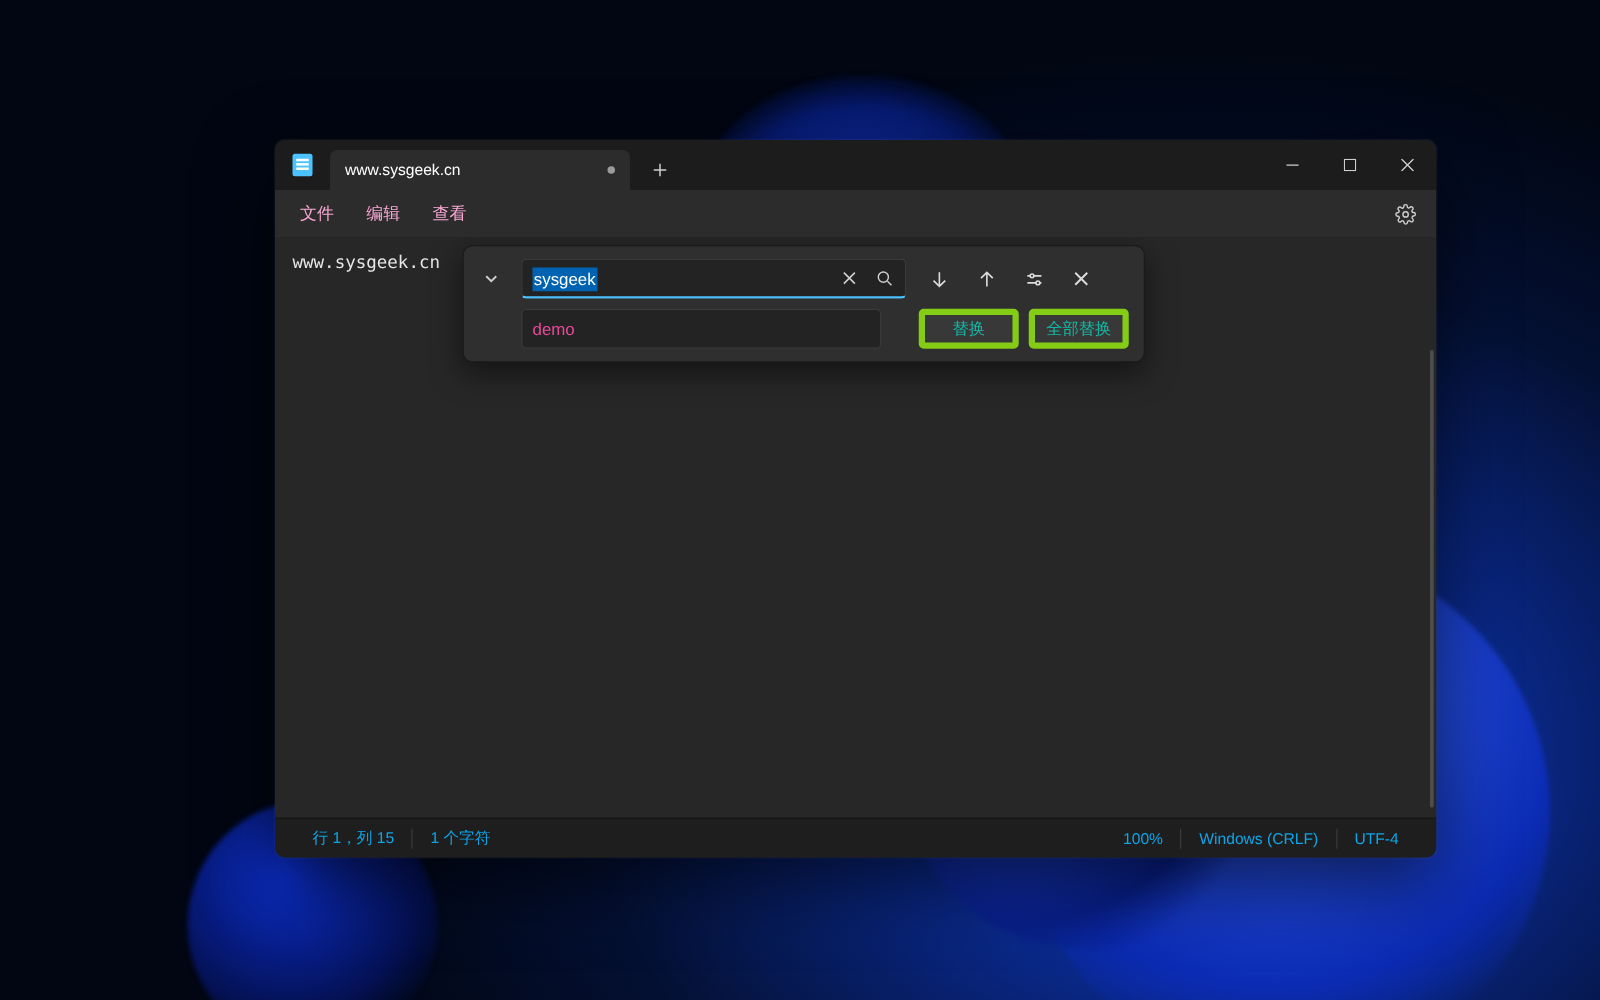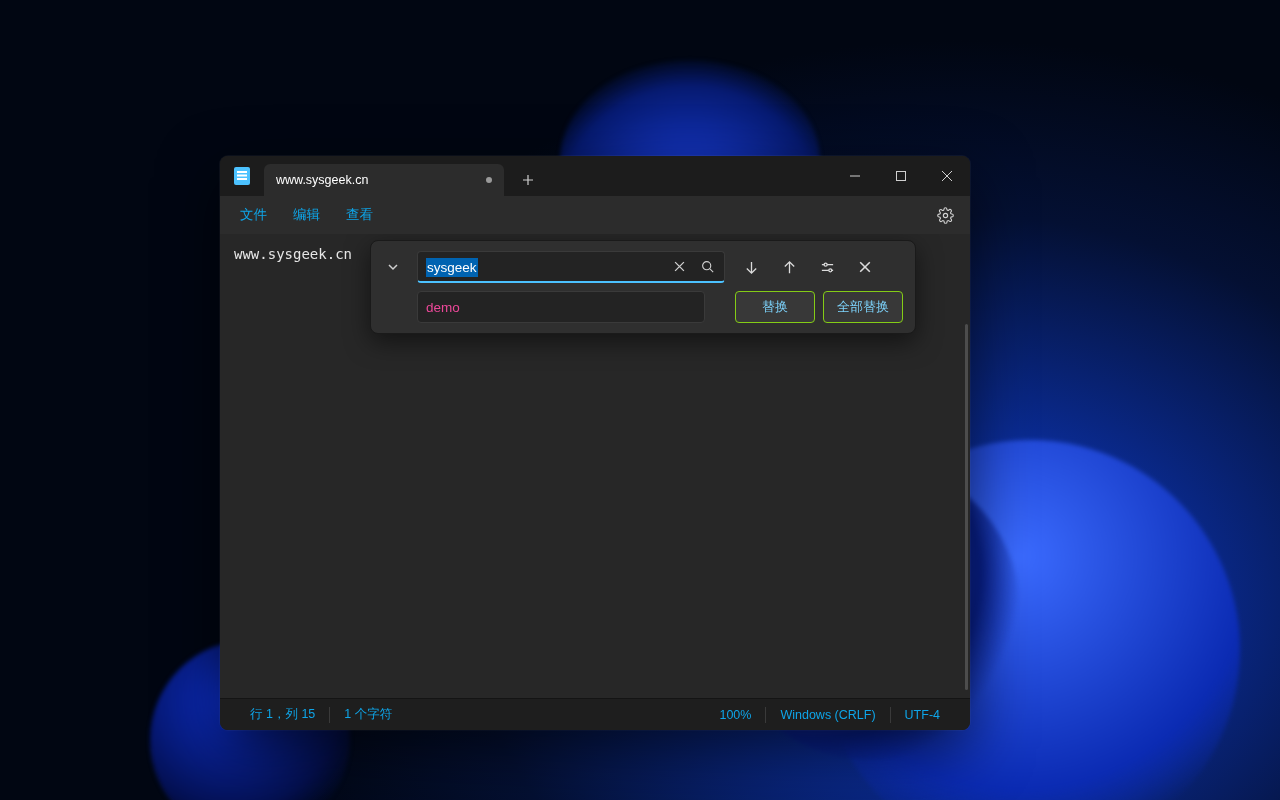--- a/index.html
+++ b/index.html
@@ -15,28 +15,27 @@
   filter: blur(2px);
 }
 .p1 { width: 420px; height: 420px; right: 40px; bottom: -60px; background: radial-gradient(circle at 40% 30%, #3b6bff, #0b2bb3 60%, transparent 75%); transform: rotate(20deg); }
 .p2 { width: 300px; height: 300px; right: 260px; bottom: 40px; background: radial-gradient(circle at 40% 30%, #2a57ff, #081f8a 60%, transparent 75%); transform: rotate(-30deg); }
 .p3 { width: 260px; height: 200px; left: 560px; top: 60px; background: radial-gradient(circle at 50% 80%, #1f49ff, #061a70 65%, transparent 80%); border-radius: 50% 50% 45% 45%; }
 .p4 { width: 200px; height: 200px; left: 150px; bottom: -40px; background: radial-gradient(circle at 40% 30%, #0c2fcf, #041050 60%, transparent 78%); }
 
 .window {
   position: absolute;
   left: 220px; top: 112px;
-  width: 750px; height: 574px;
+  width: 929px; height: 574px;
   background: #202020;
   border-radius: 8px;
   box-shadow: 0 20px 60px rgba(0,0,0,0.6), 0 0 0 1px rgba(255,255,255,0.05);
   display: flex; flex-direction: column;
   overflow: hidden;
   color: #fff;
-  margin-top: 44px;
 }
 
 .titlebar {
   height: 40px;
   display: flex; align-items: center;
   background: #1c1c1c;
 }
 .app-icon {
   width: 44px; display: flex; align-items: center; justify-content: center;
 }
@@ -67,21 +66,21 @@
 .titlebar-spacer { flex: 1; }
 .win-controls { display: flex; }
 .win-btn { width: 46px; height: 40px; display: flex; align-items: center; justify-content: center; color: #cfcfcf; }
 .win-btn svg { width: 10px; height: 10px; stroke: currentColor; stroke-width: 1; fill: none; }
 
 .menubar {
   height: 38px; background: #2c2c2c;
   display: flex; align-items: center; padding: 0 10px; gap: 6px;
   font-size: 13.5px;
 }
-.menu-item { padding: 4px 10px; border-radius: 4px; color: #0ea5e9; }
+.menu-item { padding: 4px 10px; border-radius: 4px; color: #f9a8d4; }
 .menubar-spacer { flex: 1; }
 .settings-btn { padding: 6px; border-radius: 4px; color: #cfcfcf; display: flex; }
 
 .editor-area {
   flex: 1; position: relative;
   background: #272727;
   padding: 12px 14px;
   font-size: 14px; color: #e6e6e6;
   overflow: hidden;
 }
@@ -138,22 +137,22 @@
   color: #dcdcdc; border-radius: 4px;
 }
 .replace-input {
   background: #232323; border: 1px solid #3a3a3a; border-radius: 4px;
   height: 32px; color: #ec4899; font-size: 13.5px; padding: 0 8px; outline: none;
   width: 288px;
 }
 .action-row2 { display: flex; gap: 8px; }
 .text-btn {
   height: 32px; padding: 0 4px; background: #383838;
-  border: 1px solid #84cc16; border-radius: 4px;
-  color: #7dd3fc; font-size: 13px; display: flex; align-items: center; justify-content: center;
+  border: 5px solid #84cc16; border-radius: 4px;
+  color: #14b8a6; font-size: 13px; display: flex; align-items: center; justify-content: center;
   min-width: 80px;
 }
 
 .statusbar {
   height: 32px; background: #1e1e1e;
   border-top: 1px solid #141414;
   display: flex; align-items: center;
   font-size: 12.5px; color: #0ea5e9;
   padding: 0 16px; gap: 0;
 }

